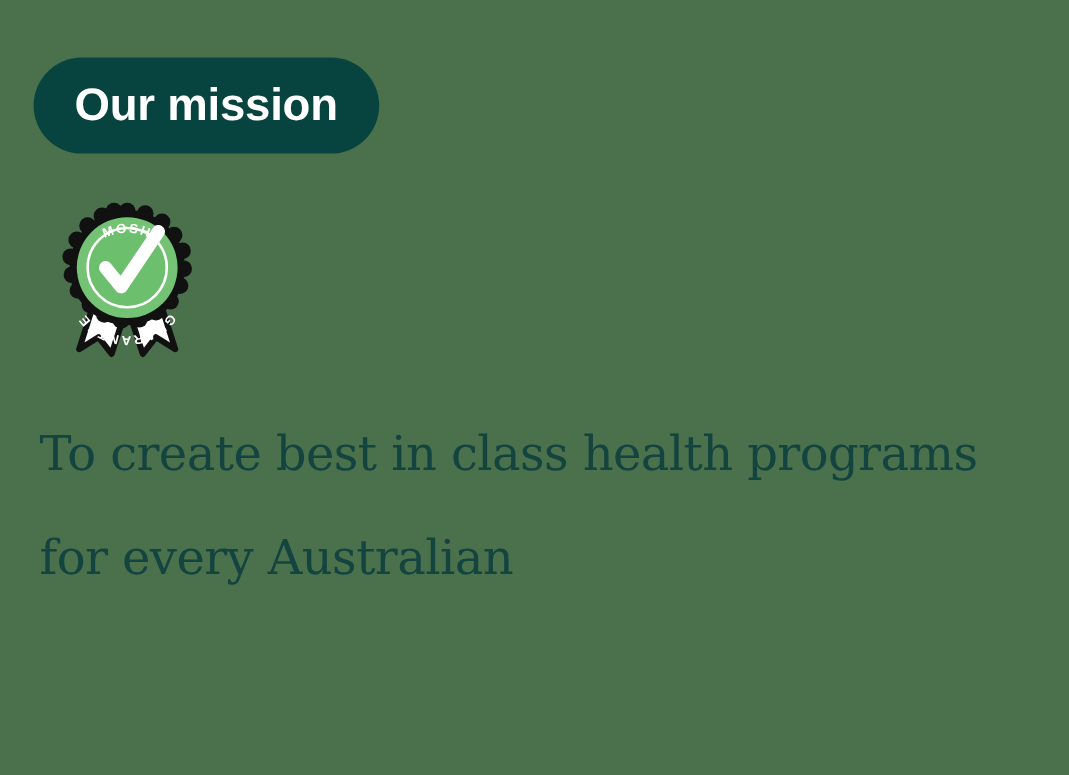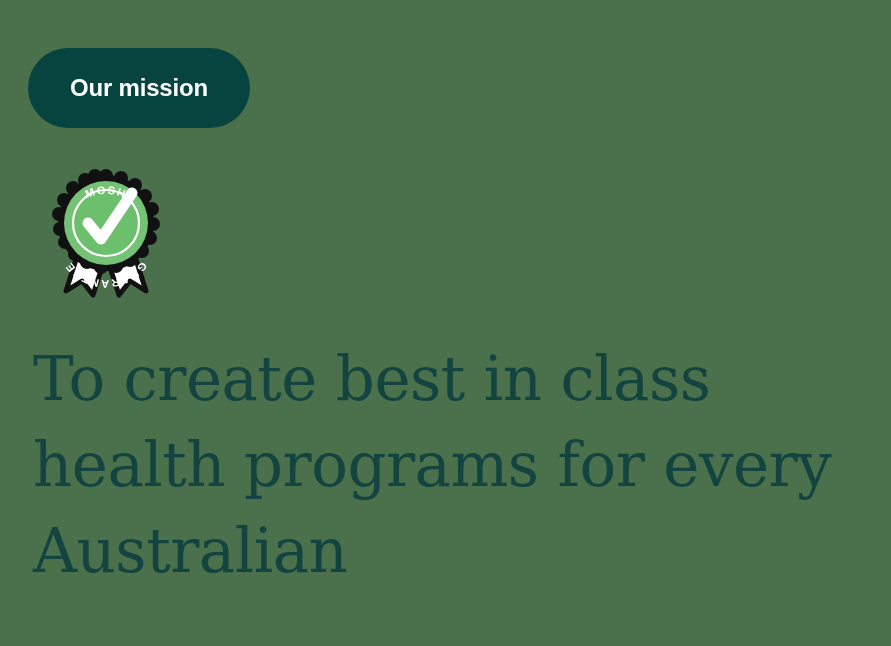--- a/index.html
+++ b/index.html
@@ -32,21 +32,21 @@
     padding: 0 34px;
     border-radius: 40px;
     background: #07443f;
     display: flex;
     align-items: center;
     justify-content: center;
   }
   #eyebrow-pill .pill-label {
     color: #ffffff;
     font-family: "Liberation Sans", sans-serif;
-    font-size: 24px;
+    font-size: 38px;
     font-weight: bold;
     letter-spacing: -0.2px;
     line-height: 1;
     white-space: nowrap;
   }
 
   
   #guarantee-badge {
     position: absolute;
     left: 44px;
@@ -62,21 +62,21 @@
 
   
   #mission-heading {
     position: absolute;
     left: 33px;
     top: 336px;
     width: 800px;
     margin: 0;
     color: #13443f;
     font-family: "DejaVu Serif", "Liberation Serif", serif;
-    font-size: 61px;
+    font-size: 40px;
     font-weight: normal;
     line-height: 86px;
     letter-spacing: -0.5px;
   }
 </style>
 </head>
 <body>
 
 <div id="mission-section">
 

